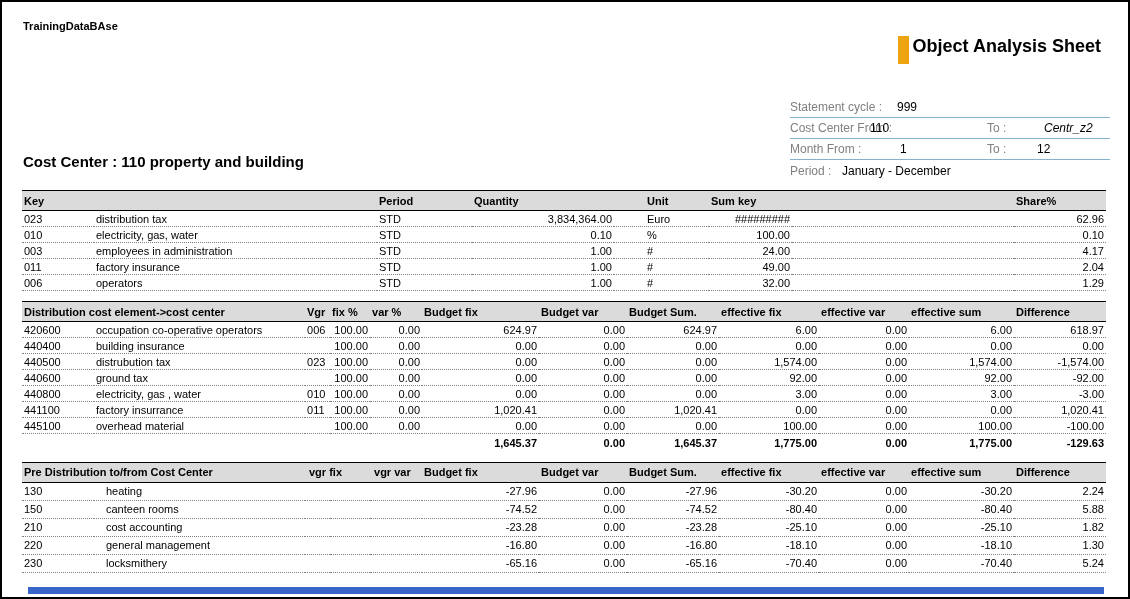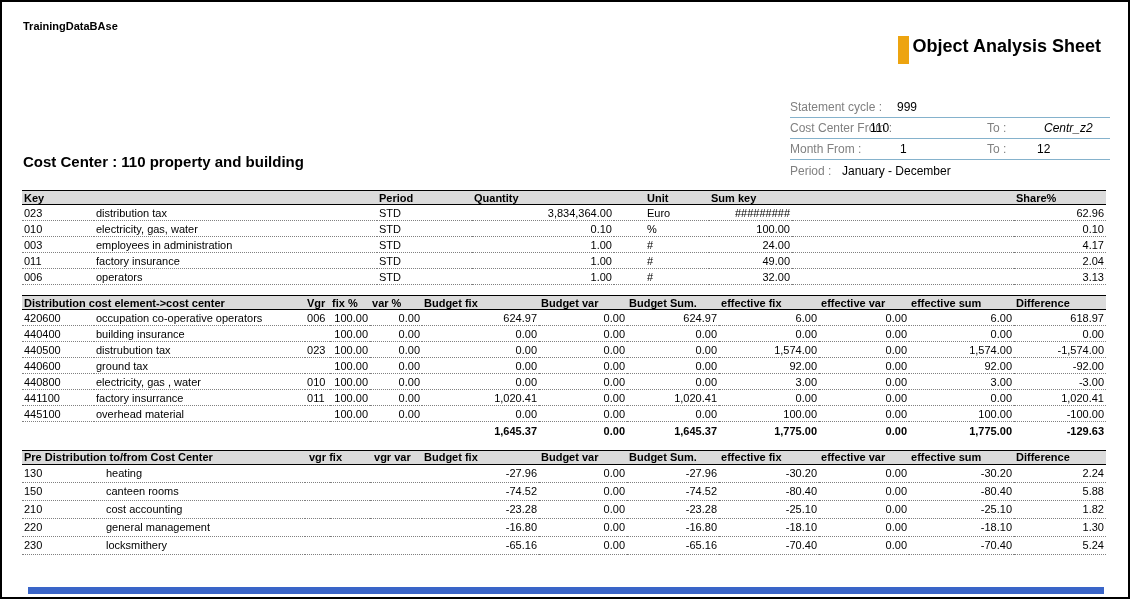--- a/index.html
+++ b/index.html
@@ -24,21 +24,21 @@
   .pos-to { left:197px; } .pos-tov2 { left:254px;font-style:italic; } .pos-tov3 { left:247px; }
   .pos-period { left:52px; }
 
   .cc-heading { position:absolute; top:151px; left:21px; font-size:15px; font-weight:bold; color:#000; }
 
   .tables { position:absolute; top:188px; left:20px; right:22px; }
   table { width:100%; border-collapse:collapse; table-layout:fixed; font-size:11px; margin-bottom:10px; }
   th, td { padding:0 2px; white-space:nowrap; overflow:hidden; }
   .hdr-row th {
     background:var(--header-bg,#DBDBDB); border-top:1px solid #000; border-bottom:1px solid #000;
-    font-weight:bold; height:14px; text-align:left; vertical-align:middle; font-size:11px;
+    font-weight:bold; height:20px; text-align:left; vertical-align:middle; font-size:11px;
   }
   td { height:16px; border-bottom:1px dotted #808080; vertical-align:middle; color:#000; }
   #table3 td { height:18px; }
   .total-row td { border-bottom:none; font-weight:bold; height:18px; }
   .al { text-align:left; } .ar { text-align:right; }
   .unit-pad { padding-left:33px; }
   .vgr-pad { padding-left:4px;margin-left:20px; }
   .name-indent { padding-left:12px; }
 
   .bottom-bar { position:absolute; left:26px; bottom:3px; width:1076px; height:7px; background:var(--bottom-bar,#3A65C8); }
@@ -146,21 +146,21 @@
             <td class="ar">2.04</td>
           </tr>
           <tr class="data-row">
             <td class="al">006</td>
             <td class="al">operators</td>
             <td class="al">STD</td>
             <td class="ar">1.00</td>
             <td class="al unit-pad">#</td>
             <td class="ar">32.00</td>
             <td class=""></td>
-            <td class="ar">3.13</td>
+            <td class="ar">1.29</td>
           </tr>
         </tbody>
       </table>
     <table id="table2">
         <colgroup>
           <col style="width: 72px;">
           <col style="width: 211px;">
           <col style="width: 25px;">
           <col style="width: 40px;">
           <col style="width: 52px;">

